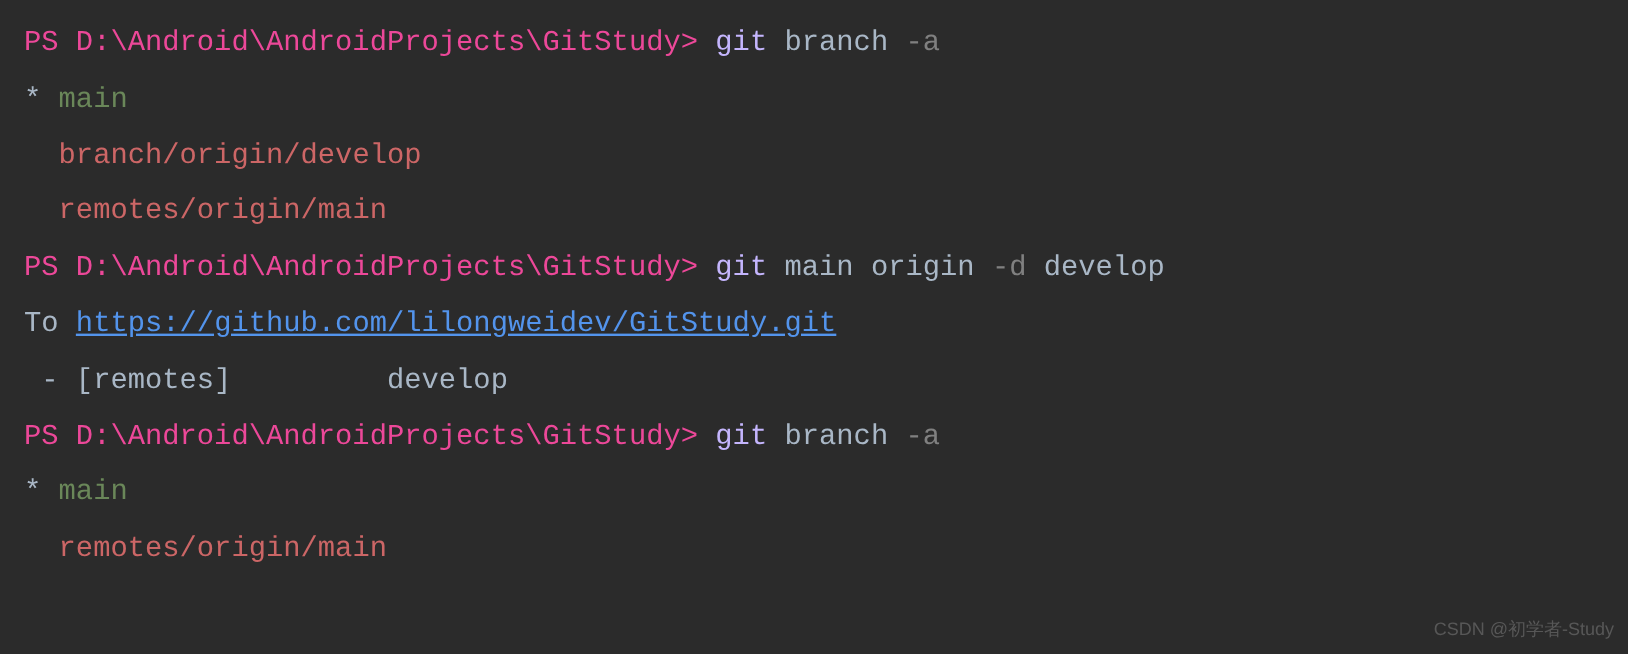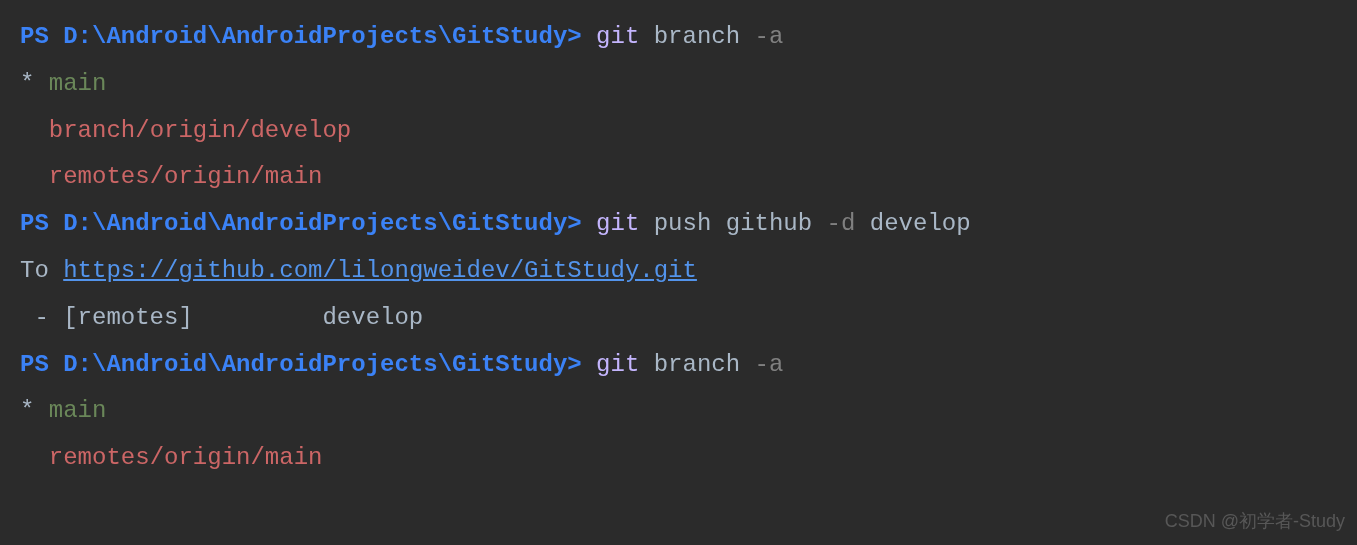--- a/index.html
+++ b/index.html
@@ -16,22 +16,21 @@
       line-height: 1.95;
       width: 1357px;
       height: 545px;
       overflow: hidden;
       position: relative;
     }
     .line {
       white-space: pre;
     }
     .prompt {
-      color: #3b82f6;
-      font-weight: bold;
+      color: #ec4899;
     }
     .cmd-git {
       color: #c4b5fd;
     }
     .cmd-arg {
       color: #a9b7c6;
       margin-top: 40px;
     }
     .cmd-flag {
       color: #808080;
@@ -50,38 +49,38 @@
       margin-top: 40px;
     }
     .link {
       color: #5394ec;
       text-decoration: underline;
     }
     .watermark {
       position: absolute;
       bottom: 6px;
       right: 12px;
-      font-size: 18px;
+      font-size: 15px;
       color: #6a6a6a;
       font-family: sans-serif;
       opacity: 0.7;
     }
   </style>
 </head>
 <body>
 
 <div class="line"><span class="prompt">PS D:\Android\AndroidProjects\GitStudy&gt; </span><span class="cmd-git">git</span><span> </span><span class="cmd-arg">branch</span><span> </span><span class="cmd-flag">-a</span></div>
 
 <div class="line"><span class="asterisk">*</span><span> </span><span class="branch-current">main</span></div>
 
 <div class="line"><span>  </span><span class="branch-remote">branch/origin/develop</span></div>
 
 <div class="line"><span>  </span><span class="branch-remote">remotes/origin/main</span></div>
 
-<div class="line"><span class="prompt">PS D:\Android\AndroidProjects\GitStudy&gt; </span><span class="cmd-git">git</span><span> </span><span class="cmd-arg">push github</span><span> </span><span class="cmd-flag">-d</span><span> </span><span class="cmd-arg">develop</span></div>
+<div class="line"><span class="prompt">PS D:\Android\AndroidProjects\GitStudy&gt; </span><span class="cmd-git">git</span><span> </span><span class="cmd-arg">main origin</span><span> </span><span class="cmd-flag">-d</span><span> </span><span class="cmd-arg">develop</span></div>
 
 <div class="line"><span class="output-text">To </span><span class="link">https://github.com/lilongweidev/GitStudy.git</span></div>
 
 <div class="line"><span class="output-text"> - [remotes]         </span><span class="output-text">develop</span></div>
 
 <div class="line"><span class="prompt">PS D:\Android\AndroidProjects\GitStudy&gt; </span><span class="cmd-git">git</span><span> </span><span class="cmd-arg">branch</span><span> </span><span class="cmd-flag">-a</span></div>
 
 <div class="line"><span class="asterisk">*</span><span> </span><span class="branch-current">main</span></div>
 
 <div class="line"><span>  </span><span class="branch-remote">remotes/origin/main</span></div>

